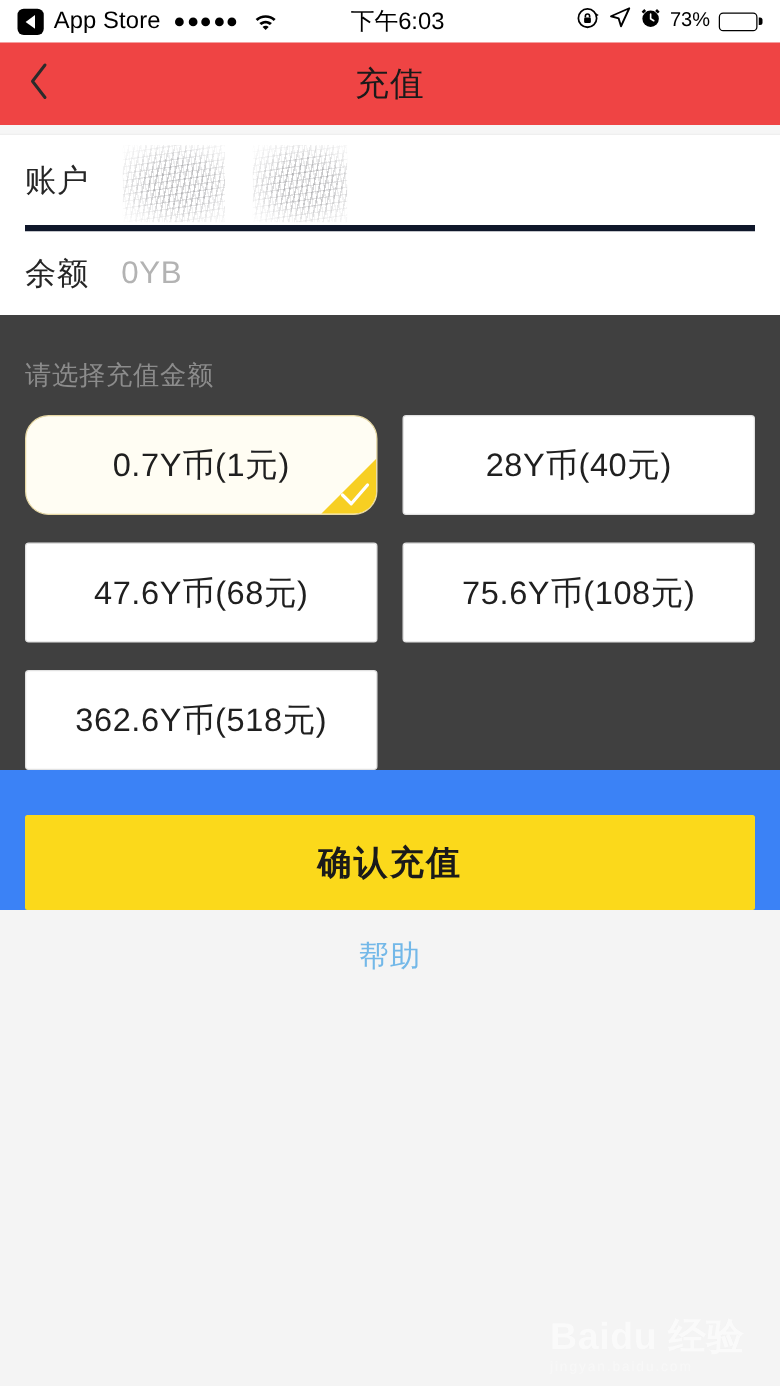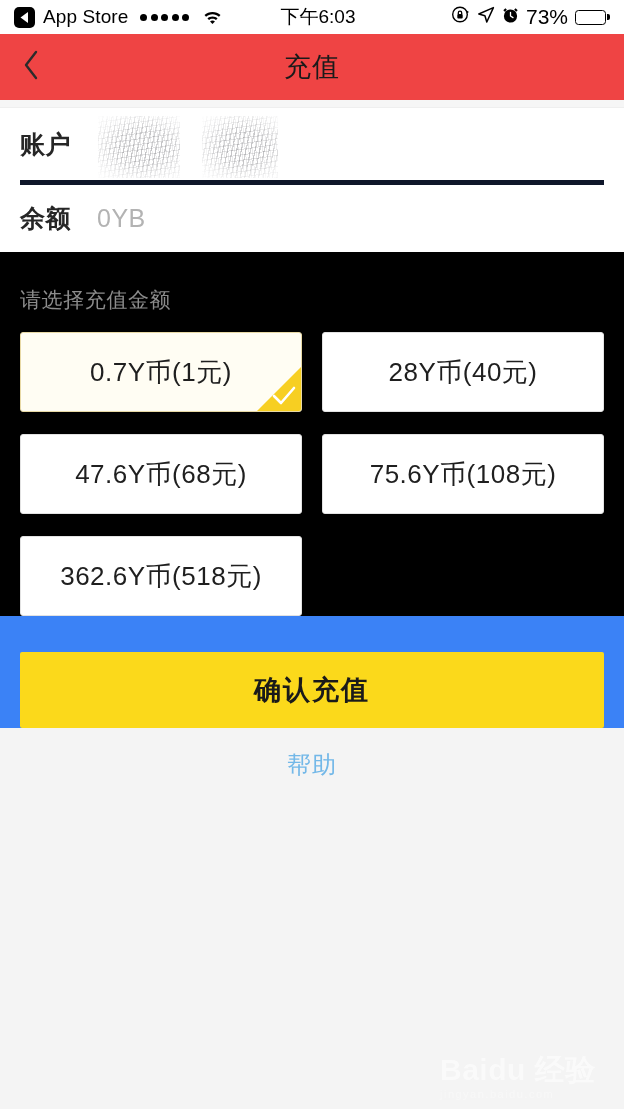--- a/index.html
+++ b/index.html
@@ -93,21 +93,21 @@
     height: 100%;
     background: #000;
     border-radius: 1px;
   }
   .battery-cap {
     width: 2.6px; height: 6px;
     background: #000;
     border-radius: 0 2px 2px 0;
     margin-left: 1.4px;
   }
-  .pct { font-size: 21px; }
+  .pct { font-size: 16px; }
 
   
   .nav-bar {
     height: 66px;
     background: #ef4444;
     display: flex;
     align-items: center;
     position: relative;
   }
   .nav-back {
@@ -144,21 +144,20 @@
     display: flex;
     align-items: center;
     position: relative;
   }
   .acct-row + .acct-row { border-top: 5px solid #0f172a; }
   .acct-label {
     font-size: 25px;
     color: #262626;
     letter-spacing: .5px;
     flex: 0 0 auto;
-    font-weight: bold;
   }
   .acct-value {
     font-size: 25px;
     color: #b3b3b3;
     margin-left: 26px;
     letter-spacing: .5px;
   }
   
   .redaction {
     position: absolute;
@@ -178,21 +177,21 @@
       repeating-linear-gradient(84deg, rgba(140,140,145,.18) 0 1px, rgba(255,255,255,0) 1px 3.5px);
     filter: blur(.45px);
     -webkit-mask-image: radial-gradient(ellipse 80% 70% at 55% 50%, #000 35%, rgba(0,0,0,.35) 70%, transparent 100%);
             mask-image: radial-gradient(ellipse 80% 70% at 55% 50%, #000 35%, rgba(0,0,0,.35) 70%, transparent 100%);
   }
   .scribble.s1 { left: 2px;   width: 82px; }
   .scribble.s2 { left: 106px; width: 76px; }
 
   
   .amounts-section {
-    background: #000000;
+    background: #404040;
     padding: 34px 20px 0 20px;
   }
   .section-label {
     font-size: 21px;
     color: #8c8c8c;
     letter-spacing: .6px;
     margin-bottom: 18px;
   }
   .amount-grid {
     display: flex;
@@ -211,20 +210,21 @@
     font-size: 26px;
     color: #1f1f1f;
     letter-spacing: .5px;
     position: relative;
     overflow: hidden;
     cursor: pointer;
   }
   .amount-card.selected {
     background: #fffdf3;
     border-color: #e8d9a5;
+    border-radius: 19px;
   }
   .corner-check {
     position: absolute;
     right: 0; bottom: 0;
     width: 44px; height: 44px;
     pointer-events: none;
   }
   .corner-check .tri {
     position: absolute;
     right: 0; bottom: 0;

